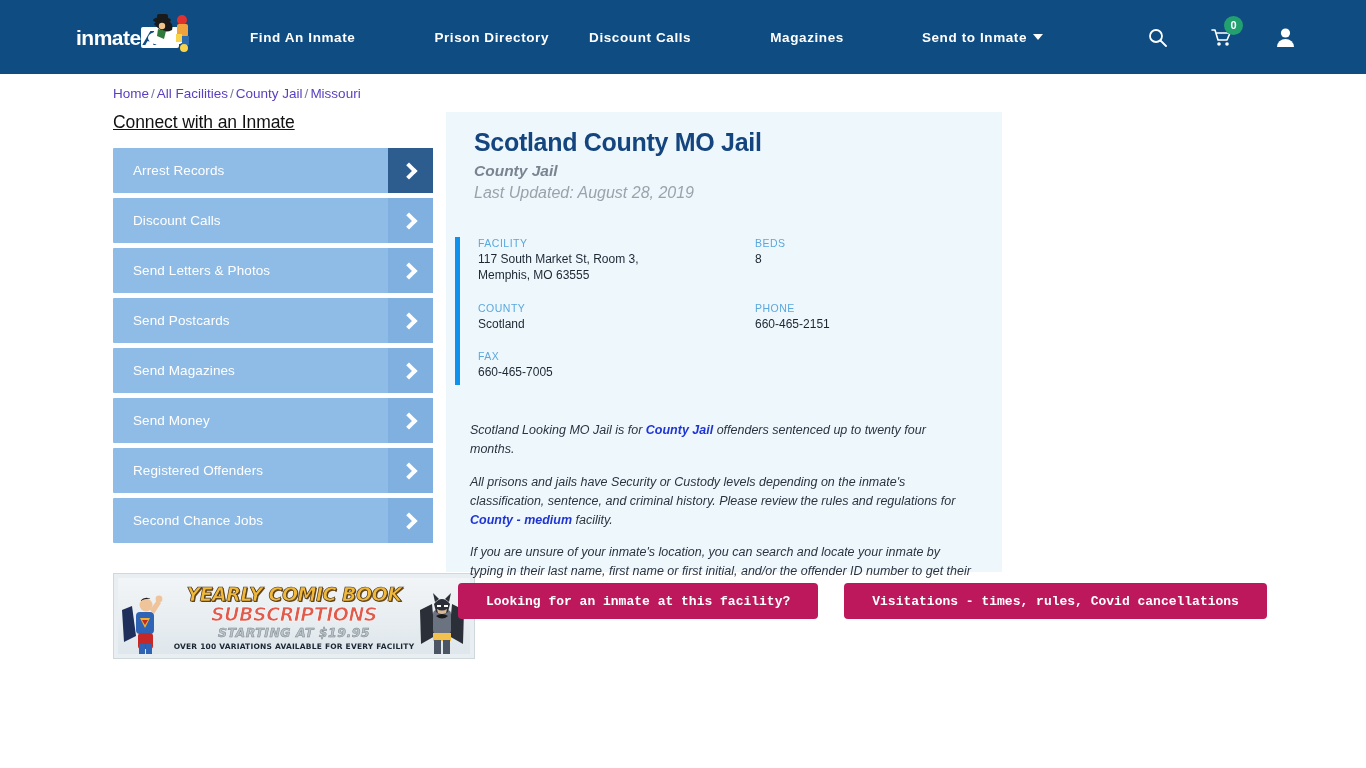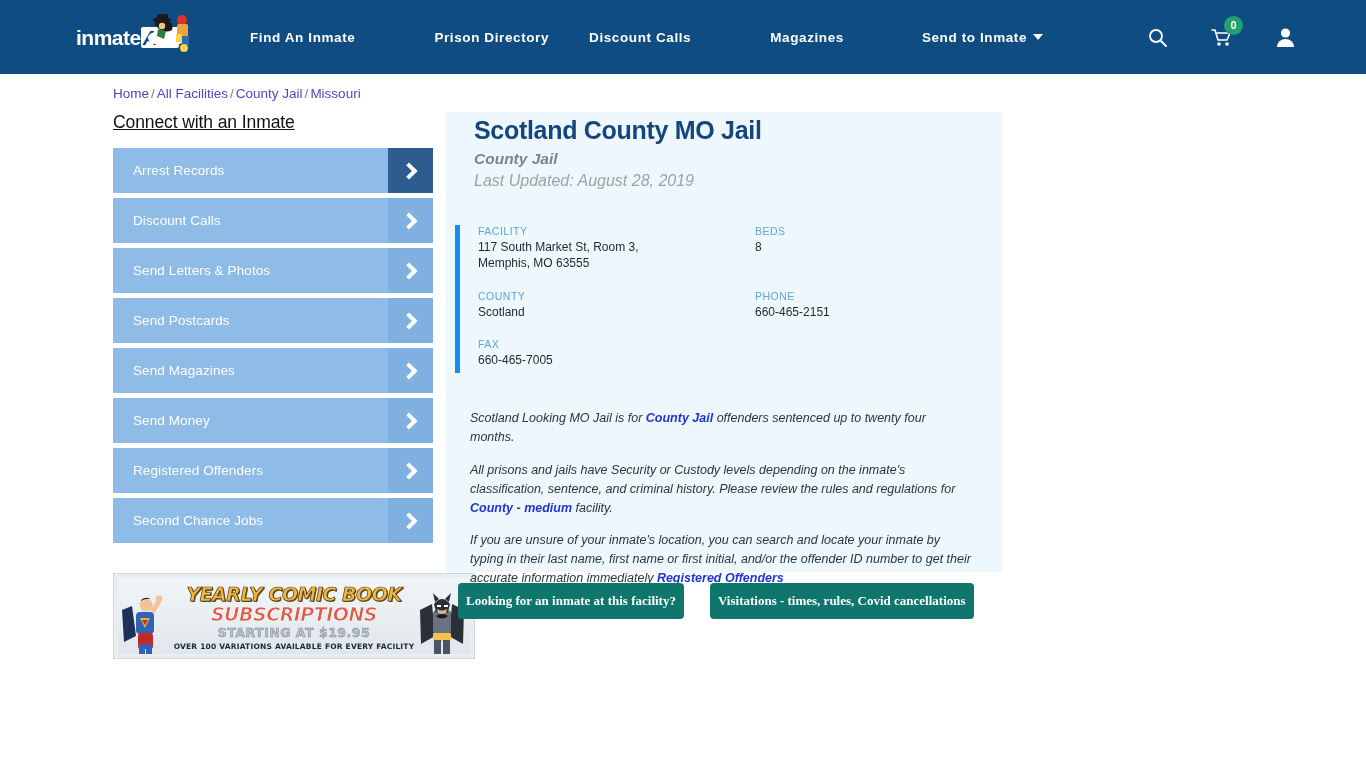--- a/index.html
+++ b/index.html
@@ -144,40 +144,40 @@
   .ad-line2 {
     position: absolute; top: 25px; left: 0; right: 0; text-align: center;
     font-family: "DejaVu Sans", sans-serif;
     font-size: 19px; font-weight: bold; font-style: italic;
     color: #e05b4b; letter-spacing: -0.5px;
     -webkit-text-stroke: 0.7px #ffffff;
   }
   .ad-line3 {
     position: absolute; top: 47px; left: 0; right: 0; text-align: center;
     font-family: "DejaVu Sans", sans-serif;
-    font-size: 12.5px; font-weight: bold; 
+    font-size: 12.5px; font-weight: bold; font-style: italic;
     color: #b9c3c8; letter-spacing: 0.5px;
     -webkit-text-stroke: 0.5px #7d878c;
   }
   .ad-line4 {
     position: absolute; top: 64px; left: 0; right: 0; text-align: center;
     font-family: "DejaVu Sans", sans-serif;
     font-size: 7.5px; font-weight: bold; color: #1b2733;
     letter-spacing: 0.2px;
   }
   .ad-hero-left { position: absolute; left: 2px; bottom: 0; width: 54px; height: 62px; }
   .ad-hero-right { position: absolute; right: 2px; bottom: 0; width: 52px; height: 64px; }
 
   
   .main-panel {
     position: absolute; left: 446px; top: 112px;
     width: 556px; height: 460px;
     background: #eef7fc;
   }
-  .panel-head { padding: 4px 0 0 28px; }
+  .panel-head { padding: 16px 0 0 28px; }
   .facility-name {
     font-size: 25px; font-weight: bold; color: #15457e;
     letter-spacing: -0.3px;
   }
   .facility-type {
     font-size: 15.5px; font-weight: bold; font-style: italic;
     color: #7a8490; margin-top: 5px;
   }
   .facility-updated {
     font-size: 16px; font-style: italic; color: #9aa3ab;
@@ -216,27 +216,27 @@
     color: #1f34d4; font-weight: bold; font-style: italic;
     text-decoration: none; cursor: pointer;
   }
 
   
   .cta-row {
     position: absolute; left: 458px; top: 583px;
     display: flex; gap: 26px;
   }
   .cta-btn {
-    background: #0f766e; color: #ffffff;
+    background: #be185d; color: #ffffff;
     font-size: 13px; font-weight: bold;
     border: none; border-radius: 4px;
-    padding: 0 8px; height: 36px;
+    padding: 0 28px; height: 36px;
     display: flex; align-items: center; justify-content: center;
     cursor: pointer; white-space: nowrap;
-    font-family: Liberation Serif, serif;
+    font-family: Liberation Mono, monospace;
   }
 </style>
 </head>
 <body>
 
 <div class="site-header">
 
   <div class="logo">
     <span class="logo-text"><span>inmate</span><span class="logo-aid">AID</span></span>
     <svg class="logo-figure" viewBox="0 0 56 44">

